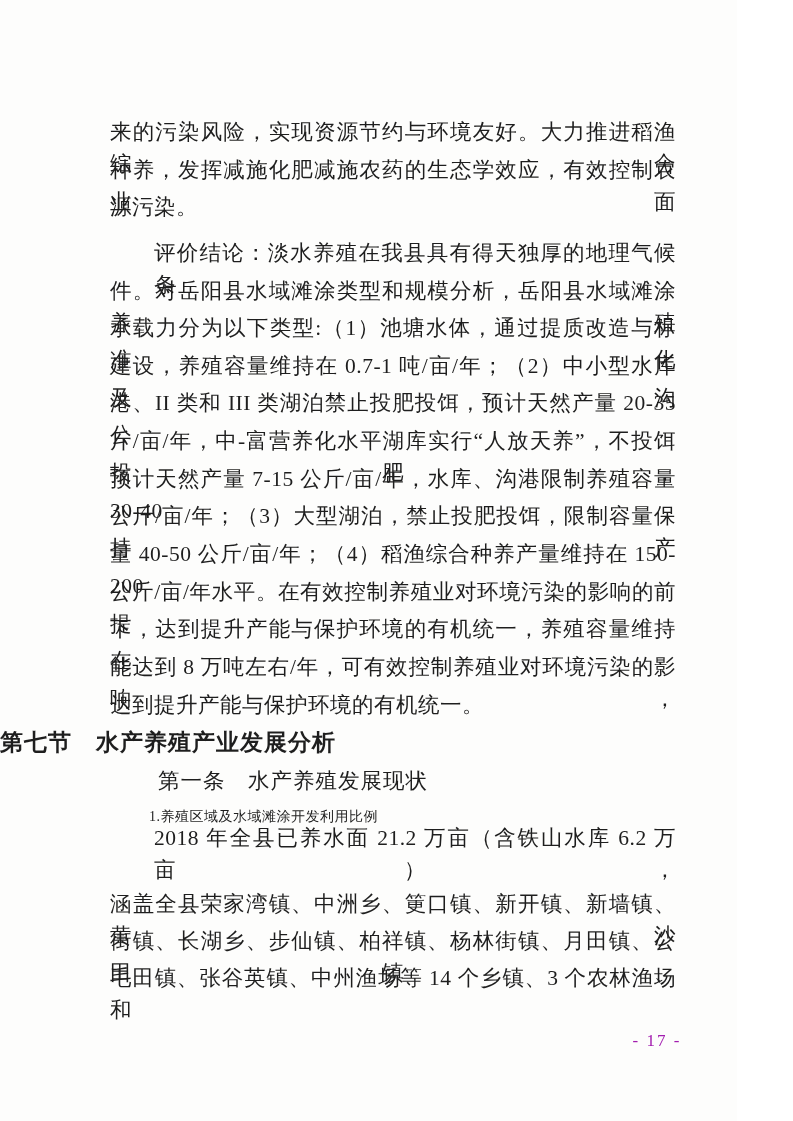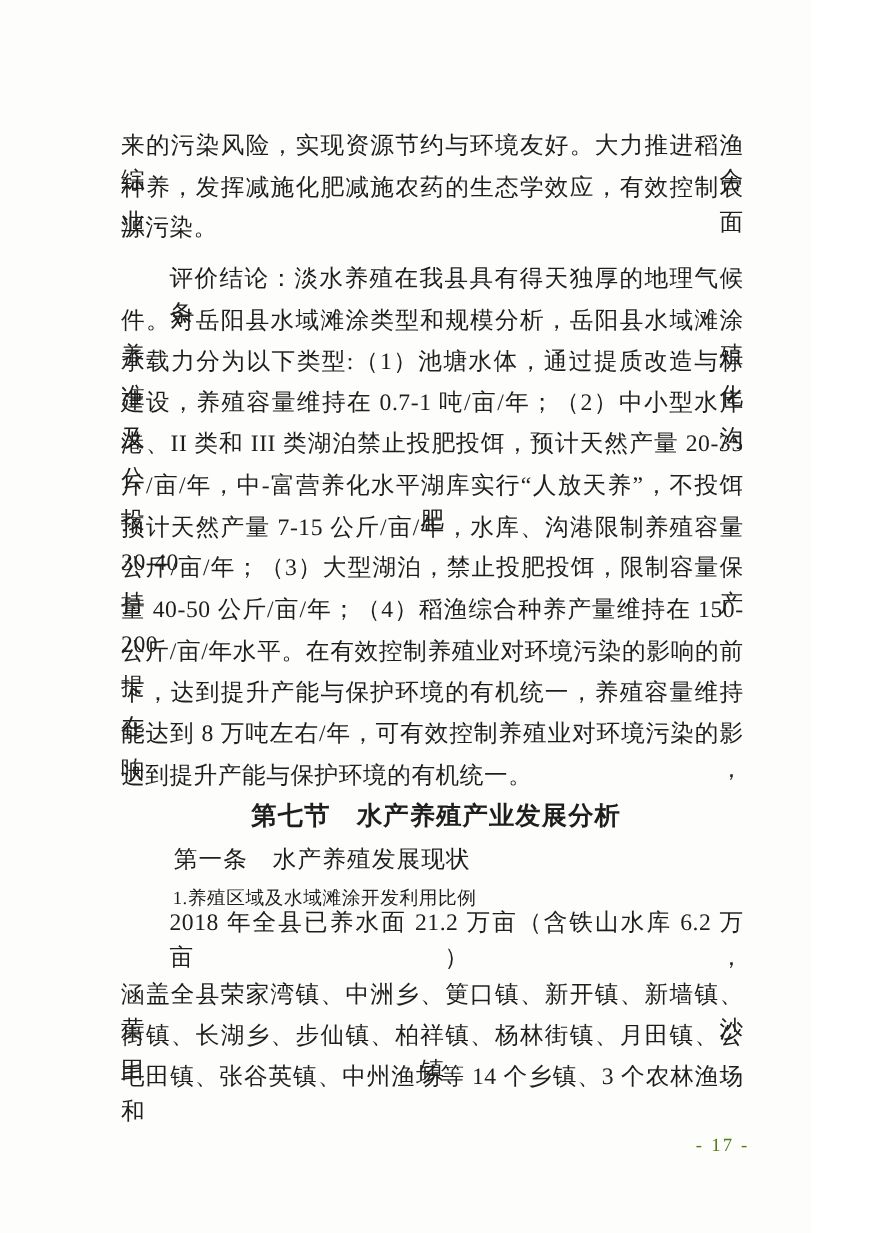--- a/index.html
+++ b/index.html
@@ -34,52 +34,50 @@
     text-align-last: left;
   }
   .line.indent {
     padding-left: 44px;
     width: 522px;
   }
   .sec-heading {
     position: absolute;
     left: 0;
     width: 793px;
-    text-align: center;
-    font-family: Liberation Mono, monospace;
+    font-family: Liberation Serif, serif;
     font-weight: bold;
     font-size: 23px;
     line-height: 30px;
     letter-spacing: 1px;
   }
   .art-heading {
     position: absolute;
     left: 158px;
     font-size: 21.5px;
     line-height: 30px;
     letter-spacing: 1px;
   }
   .item-heading {
     position: absolute;
     left: 149px;
-    font-size: 17px;
+    font-size: 14px;
     line-height: 30px;
     letter-spacing: 0.5px;
-    margin-left: 8px;
   }
   .page-number {
     position: absolute;
     top: 1030px;
     left: 612px;
     width: 90px;
     text-align: center;
     font-size: 17px;
     line-height: 22px;
     letter-spacing: 2px;
-    color: #4d7c0f;
+    color: #a21caf;
   }
 </style>
 </head>
 <body>
 
 <div class="page">
 
   <div class="line" style="top:116px">来的污染风险，实现资源节约与环境友好。大力推进稻渔综合</div>
   <div class="line" style="top:154px">种养，发挥减施化肥减施农药的生态学效应，有效控制农业面</div>
   <div class="line last" style="top:191px">源污染。</div>

